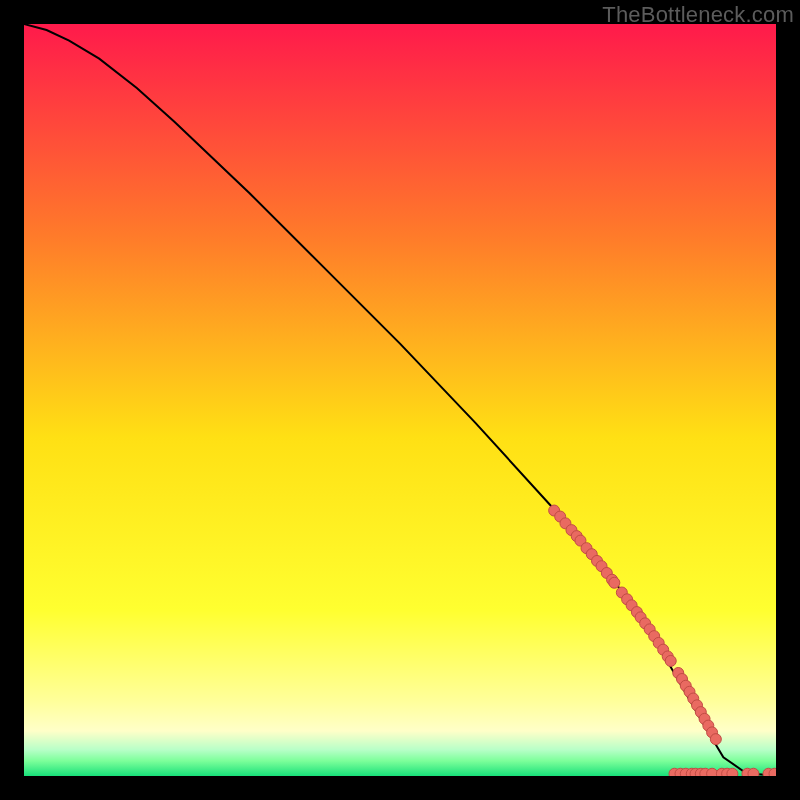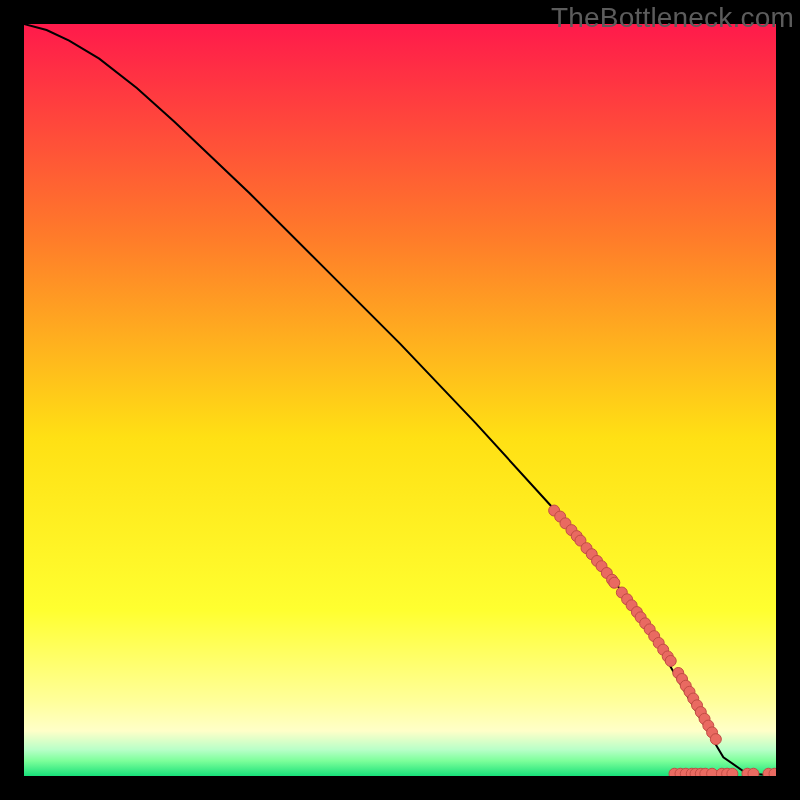--- a/index.html
+++ b/index.html
@@ -24,21 +24,21 @@
     left: 0;
     top: 0;
     width: 752px;
     height: 752px;
   }
   .watermark {
     position: absolute;
     top: 2px;
     right: 6px;
     color: #5c5c5c;
-    font-size: 28px;
+    font-size: 22px;
     font-weight: 500;
     letter-spacing: 0.2px;
     user-select: none;
   }
   svg { display: block; }
 </style>
 </head>
 <body>
 
 <div class="frame">

